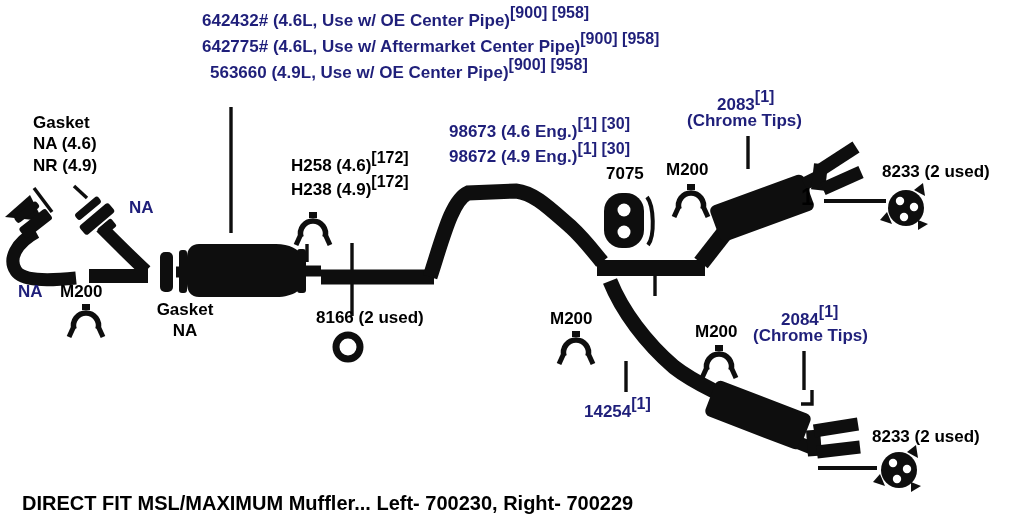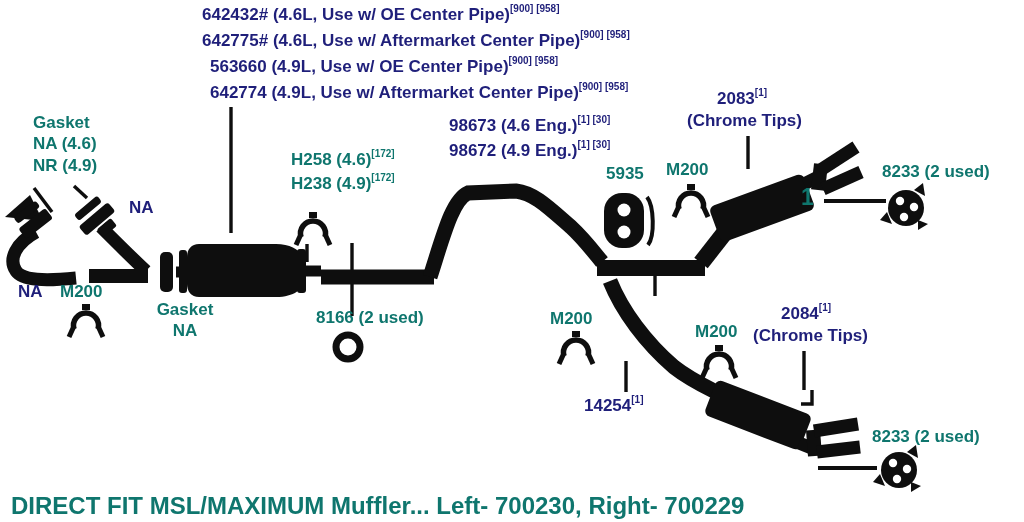--- a/index.html
+++ b/index.html
@@ -1,22 +1,22 @@
 <!DOCTYPE html>
 <html><head>
 <meta charset="utf-8">
 <style>
   html,body{margin:0;padding:0;background:#ffffff;}
   .stage{
     position:relative;width:1024px;height:522px;background:#ffffff;overflow:hidden;
     font-family:"Liberation Sans","DejaVu Sans",sans-serif;font-weight:bold;
   }
-  .lbl{position:absolute;white-space:nowrap;font-size:17px;color:#0f766e;line-height:1.25;}
+  .lbl{position:absolute;white-space:nowrap;font-size:17px;color:#000000;line-height:1.25;}
   .blue{color:#1f1f7a;}
-  .lbl sup{font-size:10px;position:relative;top:-1px;letter-spacing:0;}
+  .lbl sup{font-size:16px;position:relative;top:-1px;letter-spacing:0;}
   .center{text-align:center;}
   .big1{font-size:23px;}
   svg{position:absolute;left:0;top:0;}
 </style>
 </head>
 <body>
 
 <div class="stage">
 
   <svg width="1024" height="522" viewBox="0 0 1024 522">
@@ -119,21 +119,20 @@
 
     <circle cx="348" cy="347" r="12" stroke="#0e0e0e" stroke-width="7" fill="#ffffff"></circle>
 
     <use href="#starhanger" transform="translate(906,208)"></use>
     <use href="#starhanger" transform="translate(899,470)"></use>
   </svg>
 
   <div class="lbl blue" style="left:202px;top:4px;"><span>642432# (4.6L, Use w/ OE Center Pipe)</span><sup>[900] [958]</sup></div>
   <div class="lbl blue" style="left:202px;top:30px;text-align:center;"><span>642775# (4.6L, Use w/ Aftermarket  Center Pipe)</span><sup>[900] [958]</sup></div>
   <div class="lbl blue" style="left:210px;top:56px;"><span>563660 (4.9L, Use w/ OE Center Pipe)</span><sup>[900] [958]</sup></div>
-  <div class="lbl blue" style="left:210px;top:82px;"><span>642774 (4.9L, Use w/ Aftermarket  Center Pipe)</span><sup>[900] [958]</sup></div>
 
   <div class="lbl" style="left:33px;top:112px;">
     <div>Gasket</div>
     <div>NA (4.6)</div>
     <div>NR (4.9)</div>
   </div>
   <div class="lbl blue" style="left:129px;top:197px;">NA</div>
   <div class="lbl blue" style="left:18px;top:281px;">NA</div>
   <div class="lbl" style="left:60px;top:281px;">M200</div>
 
@@ -143,29 +142,29 @@
   </div>
 
   <div class="lbl" style="left:291px;top:149px;"><span>H258 (4.6)</span><sup>[172]</sup></div>
   <div class="lbl" style="left:291px;top:173px;"><span>H238 (4.9)</span><sup>[172]</sup></div>
 
   <div class="lbl" style="left:316px;top:307px;text-align:right;">8166 (2 used)</div>
 
   <div class="lbl blue" style="left:449px;top:115px;"><span>98673 (4.6 Eng.)</span><sup>[1] [30]</sup></div>
   <div class="lbl blue" style="left:449px;top:140px;text-align:center;"><span>98672 (4.9 Eng.)</span><sup>[1] [30]</sup></div>
 
-  <div class="lbl" style="left:606px;top:163px;">5935</div>
+  <div class="lbl" style="left:606px;top:163px;">7075</div>
   <div class="lbl" style="left:666px;top:159px;">M200</div>
   <div class="lbl blue" style="left:717px;top:88px;"><span>2083</span><sup>[1]</sup></div>
   <div class="lbl blue" style="left:687px;top:110px;">(Chrome Tips)</div>
   <div class="lbl" style="left:882px;top:161px;">8233 (2 used)</div>
   <div class="lbl big1" style="left:801px;top:183px;">1</div>
 
   <div class="lbl" style="left:550px;top:308px;">M200</div>
   <div class="lbl" style="left:695px;top:321px;">M200</div>
   <div class="lbl blue" style="left:781px;top:303px;"><span>2084</span><sup>[1]</sup></div>
   <div class="lbl blue" style="left:753px;top:325px;">(Chrome Tips)</div>
   <div class="lbl blue" style="left:584px;top:395px;"><span>14254</span><sup>[1]</sup></div>
   <div class="lbl" style="left:872px;top:426px;">8233 (2 used)</div>
 
-  <div class="lbl" style="left:11px;top:491px;font-size:24px;">DIRECT FIT MSL/MAXIMUM Muffler... Left- 700230, Right- 700229</div>
+  <div class="lbl" style="left:22px;top:491px;font-size:20px;">DIRECT FIT MSL/MAXIMUM Muffler... Left- 700230, Right- 700229</div>
 
 </div>
 
 </body></html>

